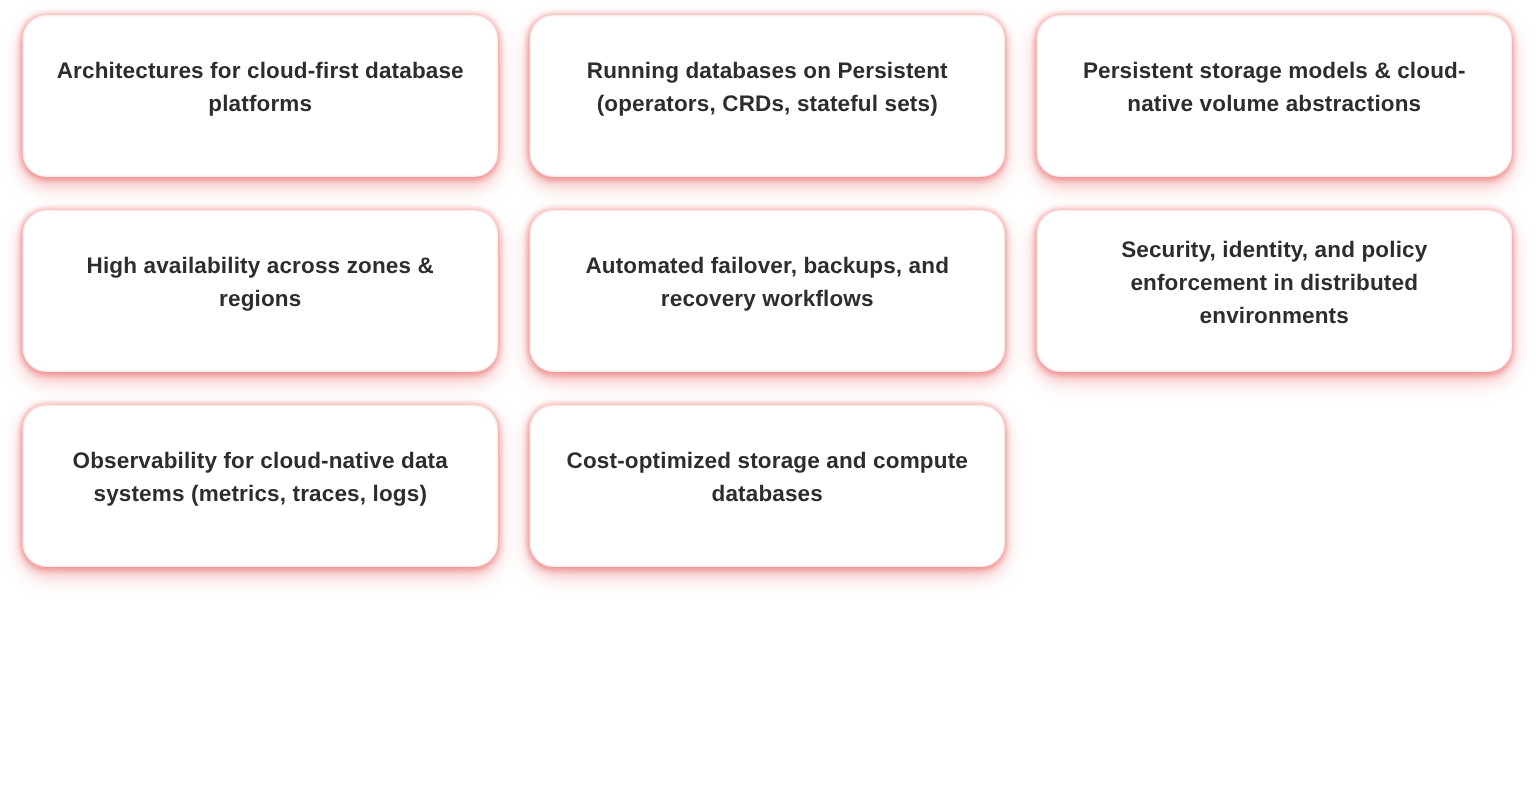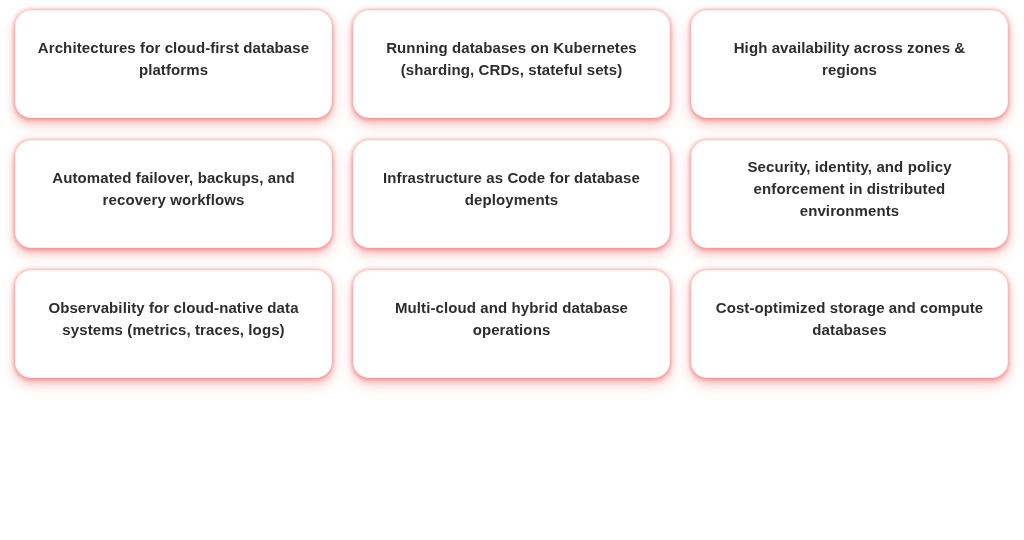--- a/index.html
+++ b/index.html
@@ -55,47 +55,44 @@
 
 <div class="stage">
   <div class="grid">
 
     <div class="card">
       <span class="card-label">Architectures for cloud-first database platforms</span>
     </div>
 
 
     <div class="card">
-      <span class="card-label">Running databases on Kubernetes (sharding, CRDs, stateful sets)</span>
+      <span class="card-label">Running databases on Persistent (operators, CRDs, stateful sets)</span>
     </div>
 
+    <div class="card">
+      <span class="card-label">Persistent storage models &amp; cloud-native volume abstractions</span>
+    </div>
 
     <div class="card">
       <span class="card-label">High availability across zones &amp; regions</span>
     </div>
 
     <div class="card">
       <span class="card-label">Automated failover, backups, and recovery workflows</span>
     </div>
 
 
-    <div class="card">
-      <span class="card-label">Infrastructure as Code for database deployments</span>
-    </div>
 
     <div class="card">
       <span class="card-label">Security, identity, and policy enforcement in distributed environments</span>
     </div>
 
     <div class="card">
       <span class="card-label">Observability for cloud-native data systems (metrics, traces, logs)</span>
     </div>
 
-    <div class="card">
-      <span class="card-label">Multi-cloud and hybrid database operations</span>
-    </div>
 
     <div class="card">
       <span class="card-label">Cost-optimized storage and compute databases</span>
     </div>
 
   </div>
 </div>
 
 </body></html>

